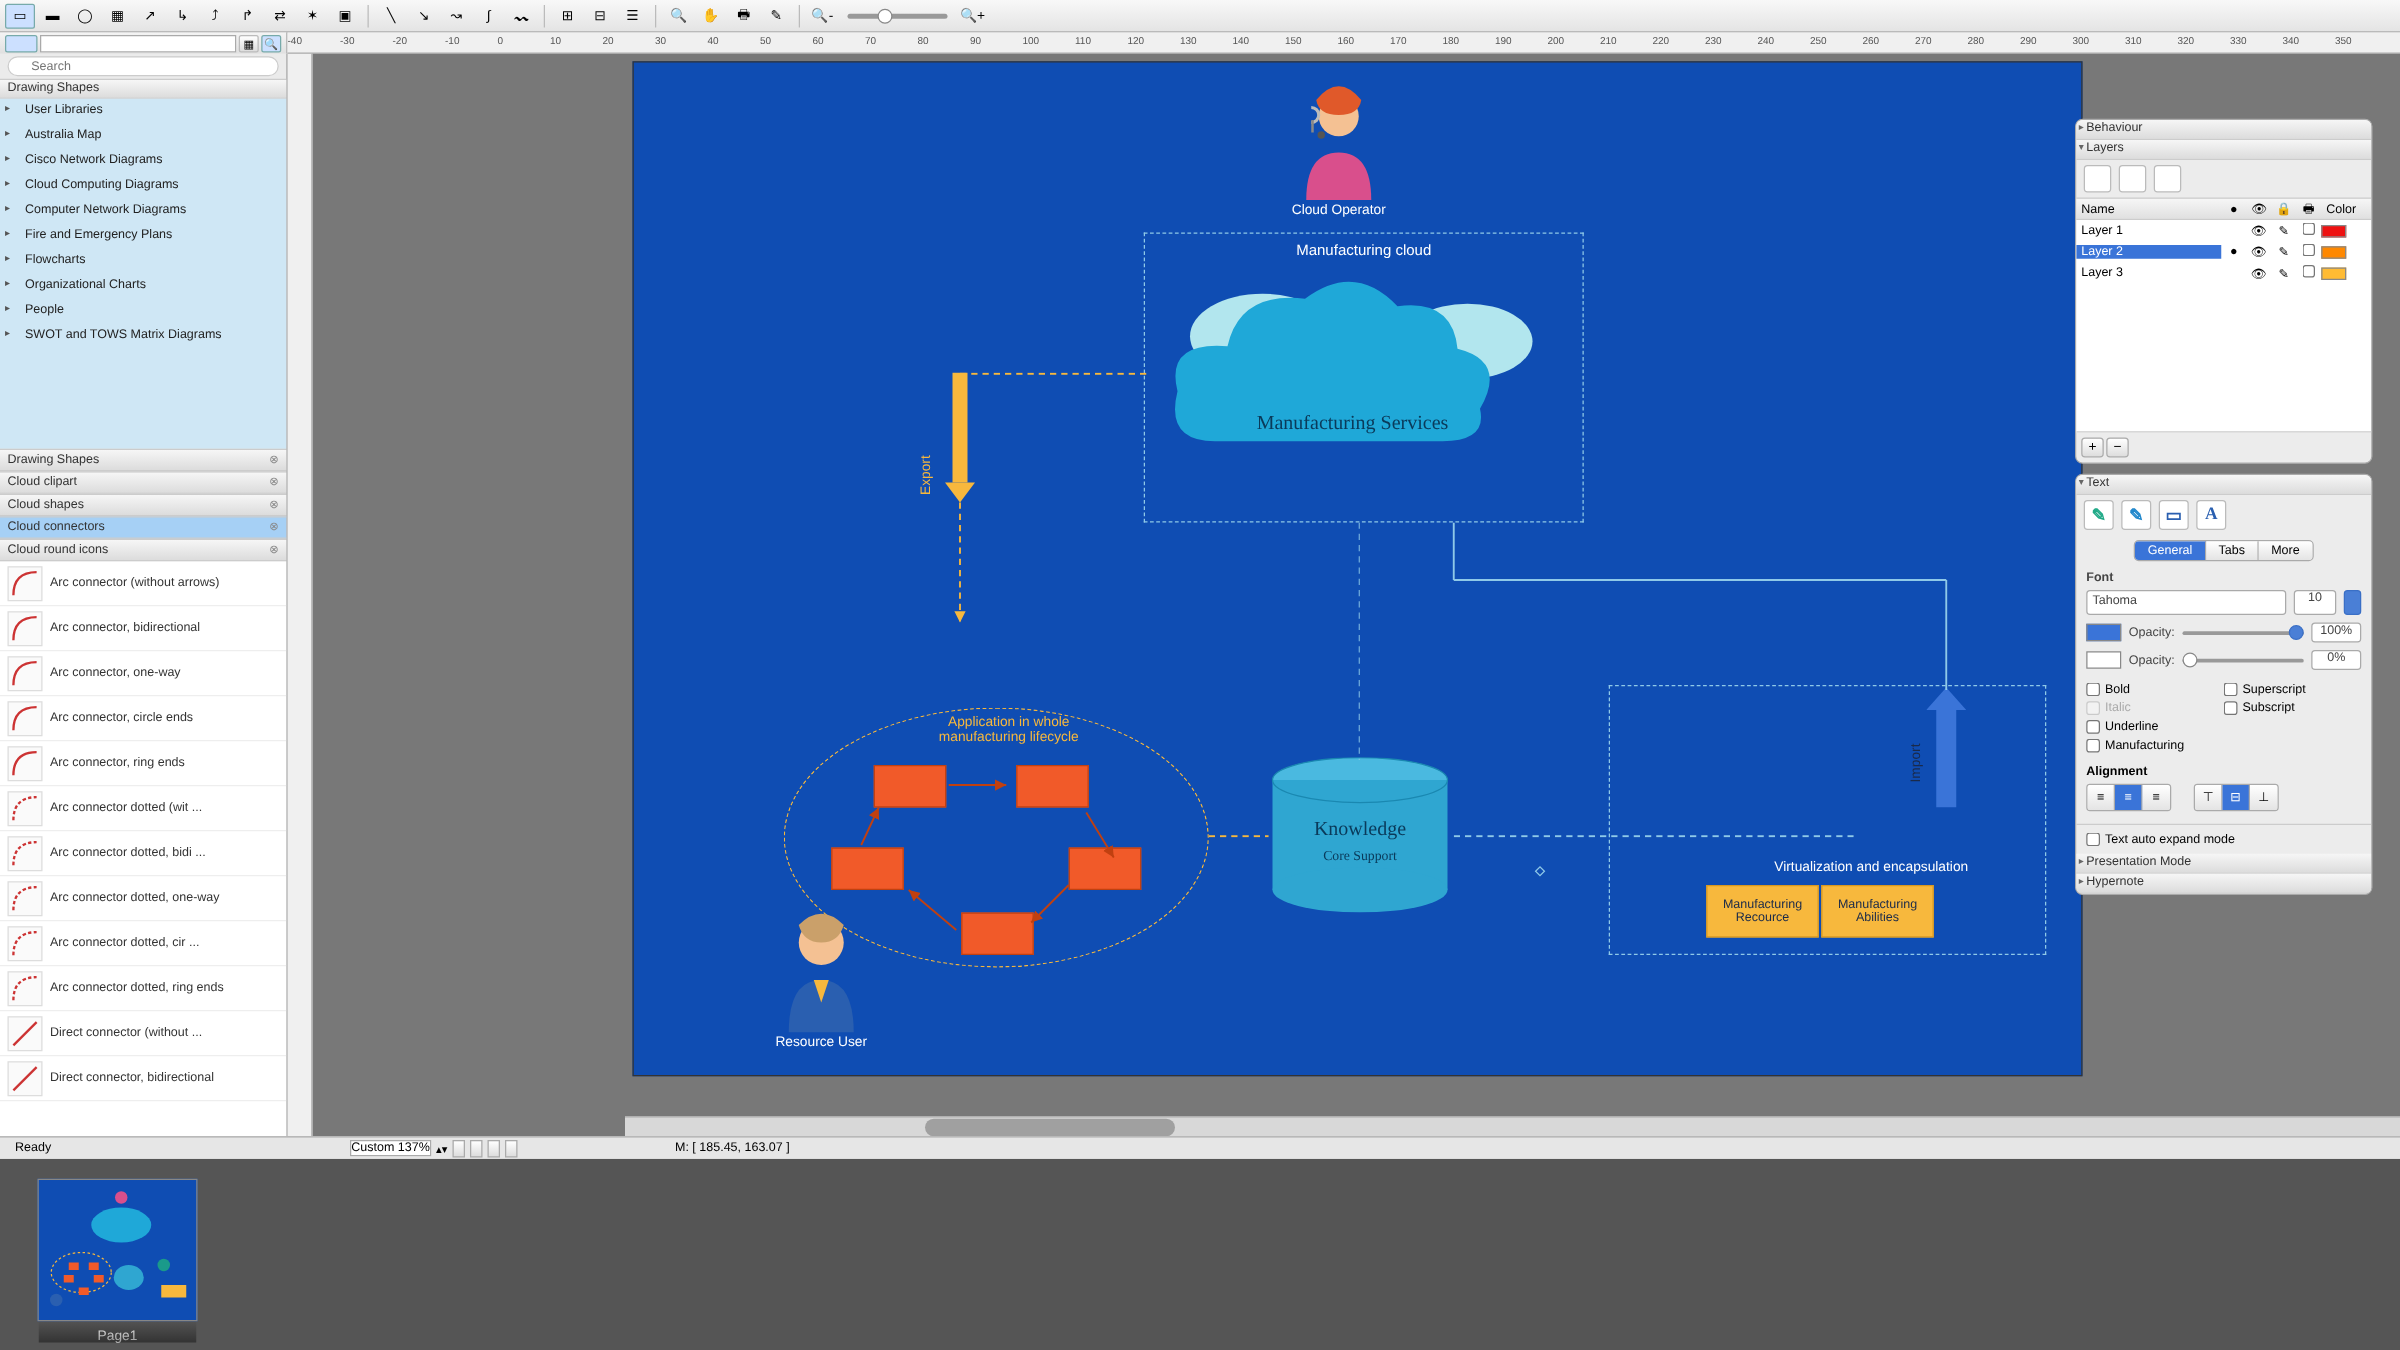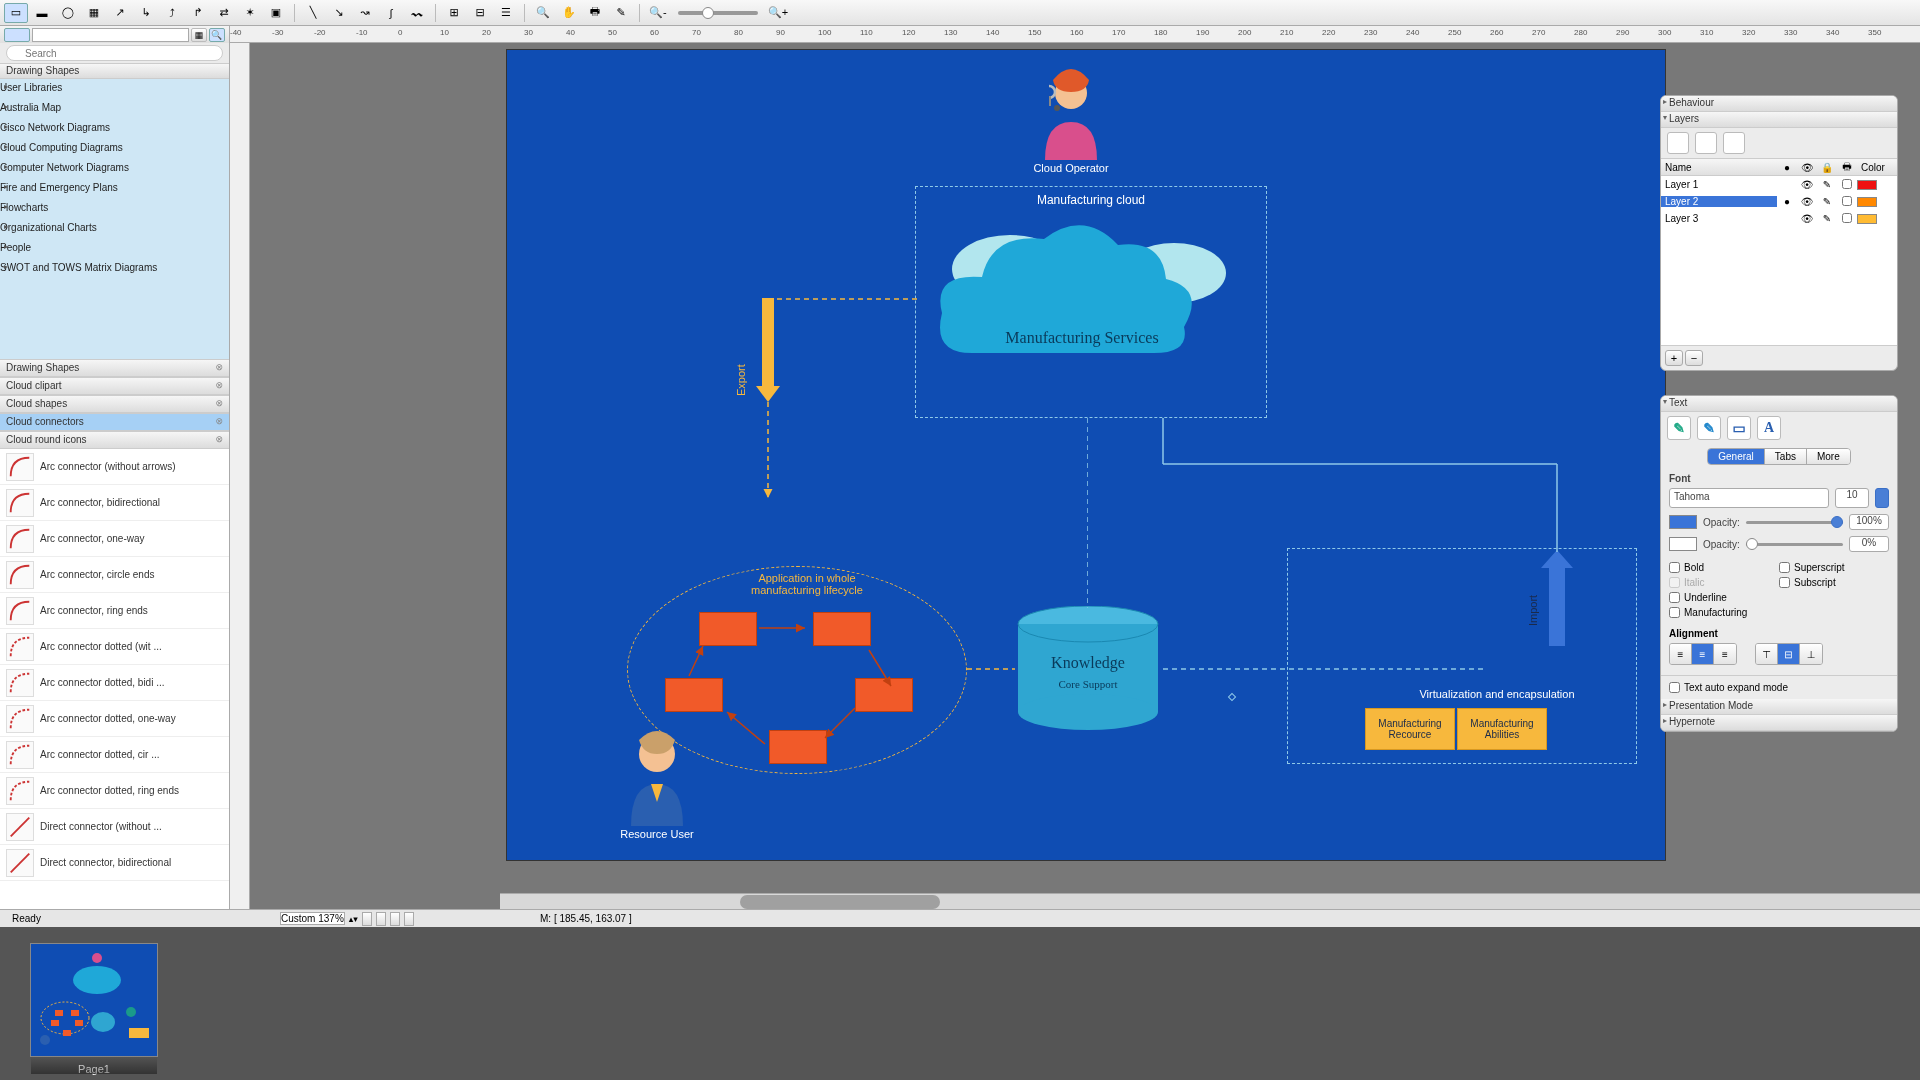--- a/index.html
+++ b/index.html
@@ -17,35 +17,35 @@
 .t2-btn { width: 16px; height: 14px; border: 1px solid #bbb; background: linear-gradient(#fff,#ddd); border-radius:2px; display:flex;align-items:center;justify-content:center; font-size:9px;}
 .t2-btn.sel { background: #cce0ff; border-color:#7aa; }
 .hruler { flex: 1; height: 17px; background: #f0f0f0; border-bottom: 1px solid #aaa; font-size: 8px; position: relative; overflow: hidden; color:#555;}
 .hruler span { position: absolute; top: 2px; }
 .main { display: flex; height: 866px; }
 .sidebar { width: 230px; background: #ebebeb; display: flex; flex-direction: column; border-right: 1px solid #aaa; }
 .search { height: 20px; display: flex; align-items: center; padding: 2px 6px; }
 .search input { flex: 1; height: 16px; border: 1px solid #ccc; border-radius: 8px; padding: 0 8px 0 18px; font-size: 10px; background: #fff; }
 .lib-head { height: 16px; background: linear-gradient(#f6f6f6,#dcdcdc); border-top: 1px solid #ccc; border-bottom: 1px solid #ccc; padding: 1px 6px; font-size: 10px; color: #333; }
 .lib-tree { background: #cfe7f5; flex: 0 0 auto; overflow: auto; height: 280px; }
-.lib-item { height: 20px; padding: 3px 6px 3px 0; font-size: 10px; color: #222; cursor: pointer; position:relative; }
+.lib-item { height: 20px; padding: 3px 6px 3px 20px; font-size: 10px; color: #222; cursor: pointer; position:relative; }
 .lib-item::before { content: "▸"; position: absolute; left: 4px; font-size: 8px; color: #555; }
 .stencil-heads .head { height: 18px; background: linear-gradient(#f6f6f6,#dcdcdc); border-top: 1px solid #ccc; border-bottom: 1px solid #ccc; padding: 2px 6px; font-size: 10px; color: #333; position: relative; cursor:pointer;}
 .stencil-heads .head::after { content: "⊗"; position: absolute; right: 6px; font-size: 9px; color: #888; }
 .stencil-heads .head.sel { background: #a6d0f5; }
 .stencil-list { flex: 1; overflow: auto; background: #fff; }
 .stencil-item { display: flex; align-items: center; height: 36px; border-bottom: 1px solid #eee; padding: 2px 6px; gap: 6px; cursor:pointer;}
 .stencil-thumb { width: 28px; height: 28px; border: 1px solid #ddd; background: #fafafa; position: relative; }
 .stencil-thumb svg { width: 100%; height: 100%; }
 .stencil-label { font-size: 10px; color: #333; }
 .canvas-zone { flex: 1; display: flex; position: relative; background: #787878; }
 .vruler { width: 20px; background: #f0f0f0; border-right: 1px solid #aaa; }
 .canvas-wrap { flex: 1; position: relative; overflow: hidden; }
 .artboard { position: absolute; left: 256px; top: 6px; width: 1160px; height: 812px; background: #0f4db3; border: 1px solid #333; }
-.panels { position: absolute; right: 22px; top: 52px; width: 238px; display: flex; flex-direction: column; gap: 16px; }
+.panels { position: absolute; right: 22px; top: 52px; width: 238px; display: flex; flex-direction: column; gap: 0; }
 .panel { background: #ececec; border: 1px solid #aaa; border-radius: 6px; margin-bottom: 8px; overflow: hidden; }
 .sec-head { height: 16px; background: linear-gradient(#f6f6f6,#dcdcdc); padding: 1px 8px; font-size: 10px; color: #333; border-bottom: 1px solid #ccc; position:relative;}
 .sec-head::before { content:"▸"; position:absolute; left:2px; font-size:8px; color:#666;}
 .sec-head.open::before { content:"▾"; }
 .layers-tools { display: flex; gap: 6px; padding: 4px 6px; }
 .lt-btn { width: 22px; height: 22px; border: 1px solid #bbb; background: #fff; border-radius: 3px; cursor:pointer;}
 .layers-hdr { display: flex; font-size: 10px; background: linear-gradient(#f6f6f6,#e0e0e0); border-top:1px solid #ccc; border-bottom:1px solid #ccc; height:18px; align-items:center;}
 .layers-hdr div { padding: 2px 4px; }
 .col-name { flex: 1; }
 .col-ico { width: 20px; text-align:center;}

